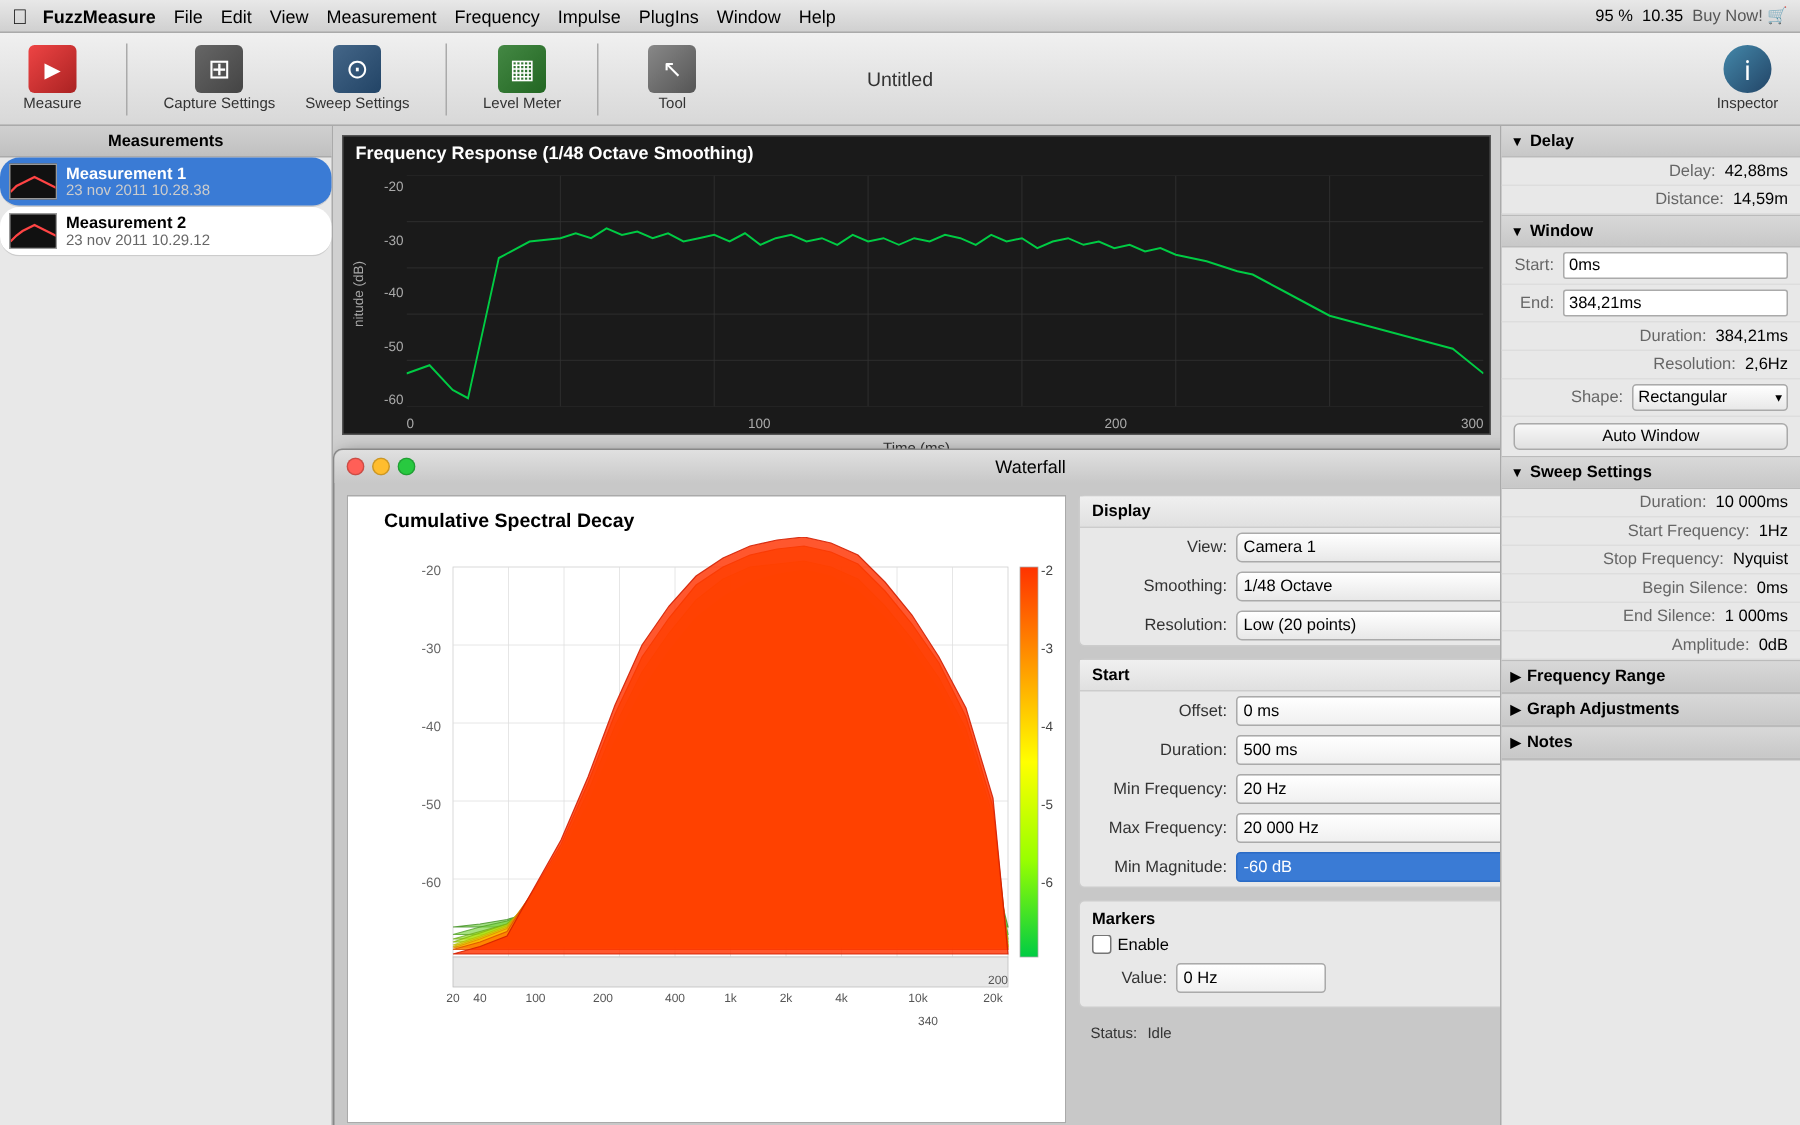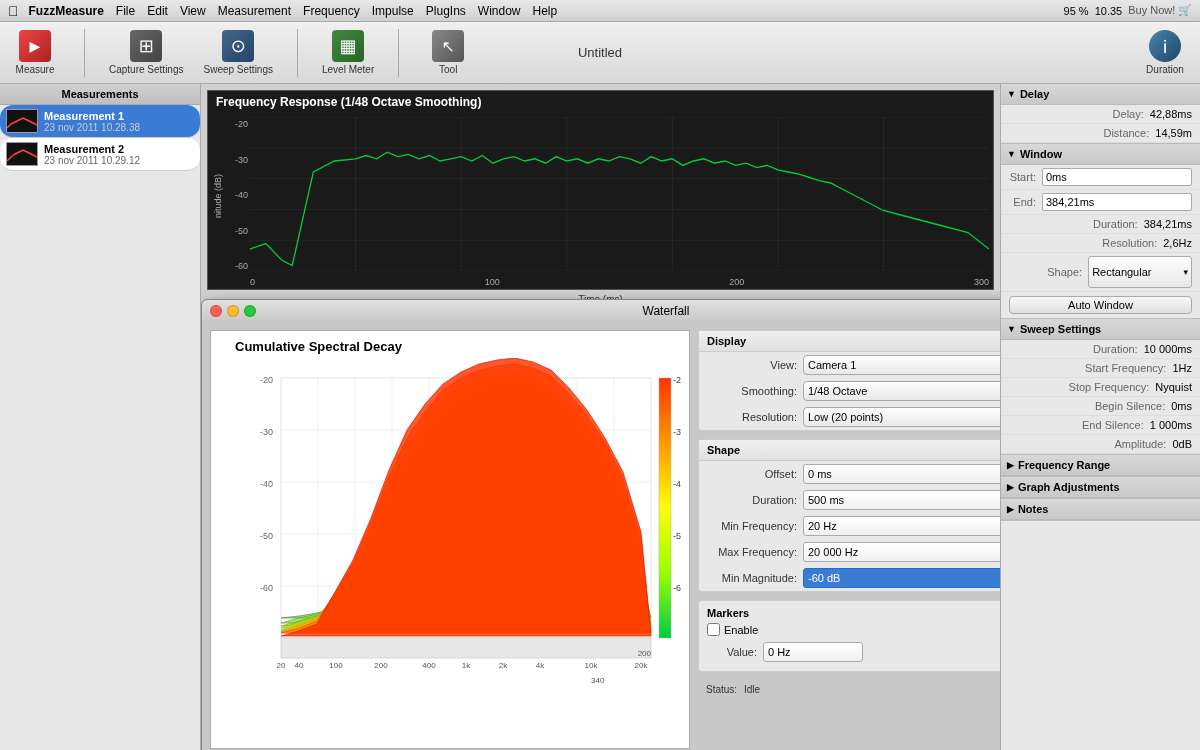--- a/index.html
+++ b/index.html
@@ -52,21 +52,21 @@
     .toolbar-sep { width: 1px; height: 48px; background: #aaa; margin: 0 4px; }
 
     
     .main-layout {
       display: flex;
       height: calc(750px - 22px - 62px);
     }
 
     
     .sidebar {
-      width: 201px;
+      width: 222px;
       background: #e8e8e8;
       border-right: 1px solid #aaa;
       display: flex;
       flex-direction: column;
     }
     .sidebar-header {
       background: linear-gradient(to bottom, #d0d0d0, #c0c0c0);
       padding: 4px 8px;
       font-size: 11px;
       font-weight: bold;
@@ -258,21 +258,21 @@
       flex: 1;
       height: 18px;
       background: white;
       border: 1px solid #aaa;
       border-radius: 2px;
       font-size: 11px;
       padding: 0 3px;
     }
     .inspector-select {
       flex: 1;
-      height: 32px;
+      height: 18px;
       background: linear-gradient(to bottom, #fff, #e8e8e8);
       border: 1px solid #aaa;
       border-radius: 3px;
       font-size: 11px;
       display: flex;
       align-items: center;
       justify-content: space-between;
       padding: 0 3px;
       gap: 32px;
     }
@@ -343,21 +343,21 @@
 
   <div class="toolbar-sep"></div>
 
   <div class="toolbar-btn">
     <div class="toolbar-icon" style="background:linear-gradient(135deg,#888,#555);color:white;font-size:16px;">↖</div>
     <span class="toolbar-label">Tool</span>
   </div>
 
   <div style="margin-left:auto;" class="toolbar-btn">
     <div class="toolbar-icon" style="background:linear-gradient(135deg,#48a,#246);color:white;font-size:18px;border-radius:50%;">ℹ</div>
-    <span class="toolbar-label">Duration</span>
+    <span class="toolbar-label">Inspector</span>
   </div>
 </div>
 
 <div class="main-layout">
 
   <div class="sidebar">
     <div class="sidebar-header">Measurements</div>
 
     <div class="measurement-item selected">
       <div class="measurement-thumb">
@@ -548,21 +548,21 @@
             <div class="settings-row">
               <span class="settings-label">Resolution:</span>
               <div class="settings-select">
                 <span>Low (20 points)</span>
 
               </div>
             </div>
           </div>
 
           <div class="settings-section">
-            <div class="settings-section-title">Shape</div>
+            <div class="settings-section-title">Start</div>
 
             <div class="settings-row">
               <span class="settings-label">Offset:</span>
               <div class="settings-input">
                 <span>0 ms</span>
               </div>
 
             </div>
 
             <div class="settings-row">

